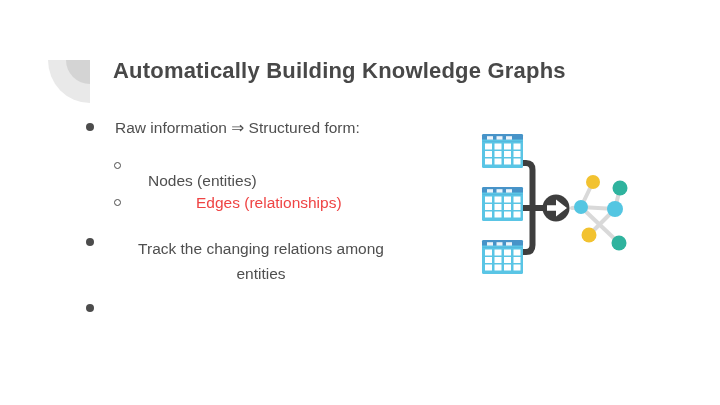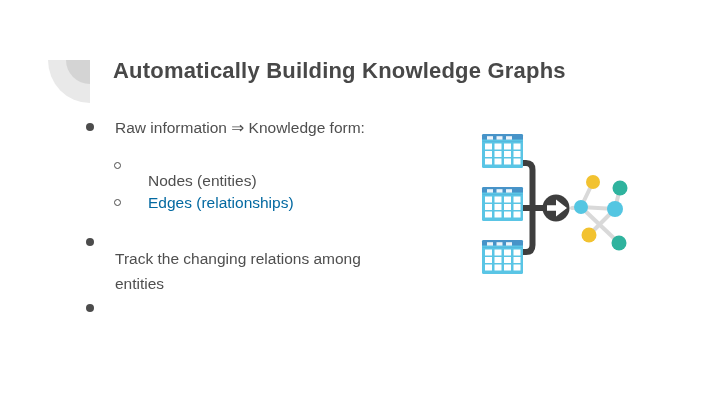--- a/index.html
+++ b/index.html
@@ -19,44 +19,44 @@
   
   .bullet-text{position:absolute;font-size:15.5px;line-height:25px;}
   .b1{left:115px;}
   .b2{left:148px;}
   .dot{position:absolute;left:86px;width:8px;height:8px;border-radius:50%;}
   .ring{position:absolute;left:114px;width:5px;height:5px;border-radius:50%;
     border:1.5px solid #575757;background:transparent;}
   .r1{top:115px;} .r1d{top:123px;}
   .r2{top:168px;} .r2r{top:162px;}
   .r3{top:190px;} .r3r{top:199px;}
-  .r4{top:246px;width:292px;} .r4d{top:238px;}
+  .r4{top:236px;width:292px;text-align:center;} .r4d{top:238px;}
   .r5{top:296px;} .r5d{top:304px;}
   
   .illus{position:absolute;left:460px;top:120px;width:200px;height:170px;}
 </style>
 </head>
 <body>
 
 <div class="slide">
 
   <div class="corner-deco" style="background: rgb(233, 233, 233);">
     <div class="corner-deco-inner" style="background: rgb(212, 212, 212);"></div>
   </div>
 
   <div class="title" style="color: rgb(72, 72, 72);">Automatically Building Knowledge Graphs</div>
 
   <span class="dot r1d" style="background: rgb(76, 76, 76);"></span>
-  <div class="bullet-text b1 r1" style="color: rgb(79, 79, 79);">Raw information ⇒ Knowledge form:</div>
+  <div class="bullet-text b1 r1" style="color: rgb(79, 79, 79);">Raw information ⇒ Structured form:</div>
 
   <span class="ring r2r" style="border-color: rgb(76, 76, 76);"></span>
   <div class="bullet-text b2 r2" style="color: rgb(79, 79, 79);">Nodes (entities)</div>
 
   <span class="ring r3r" style="border-color: rgb(76, 76, 76);"></span>
-  <div class="bullet-text b2 r3" style="color: #0369a1;">Edges (relationships)</div>
+  <div class="bullet-text b2 r3" style="color: #ef4444; margin-left: 48px;">Edges (relationships)</div>
 
   <span class="dot r4d" style="background: rgb(76, 76, 76);"></span>
   <div class="bullet-text b1 r4" style="color: rgb(79, 79, 79);">Track the changing relations among entities</div>
 
   <span class="dot r5d" style="background: rgb(76, 76, 76);"></span>
 
   <svg class="illus" viewBox="0 0 200 170">
     <defs>
       <g id="tbl">
         <rect x="22" y="14" width="41" height="34" rx="1.5" fill="#5ac5e5"></rect>

